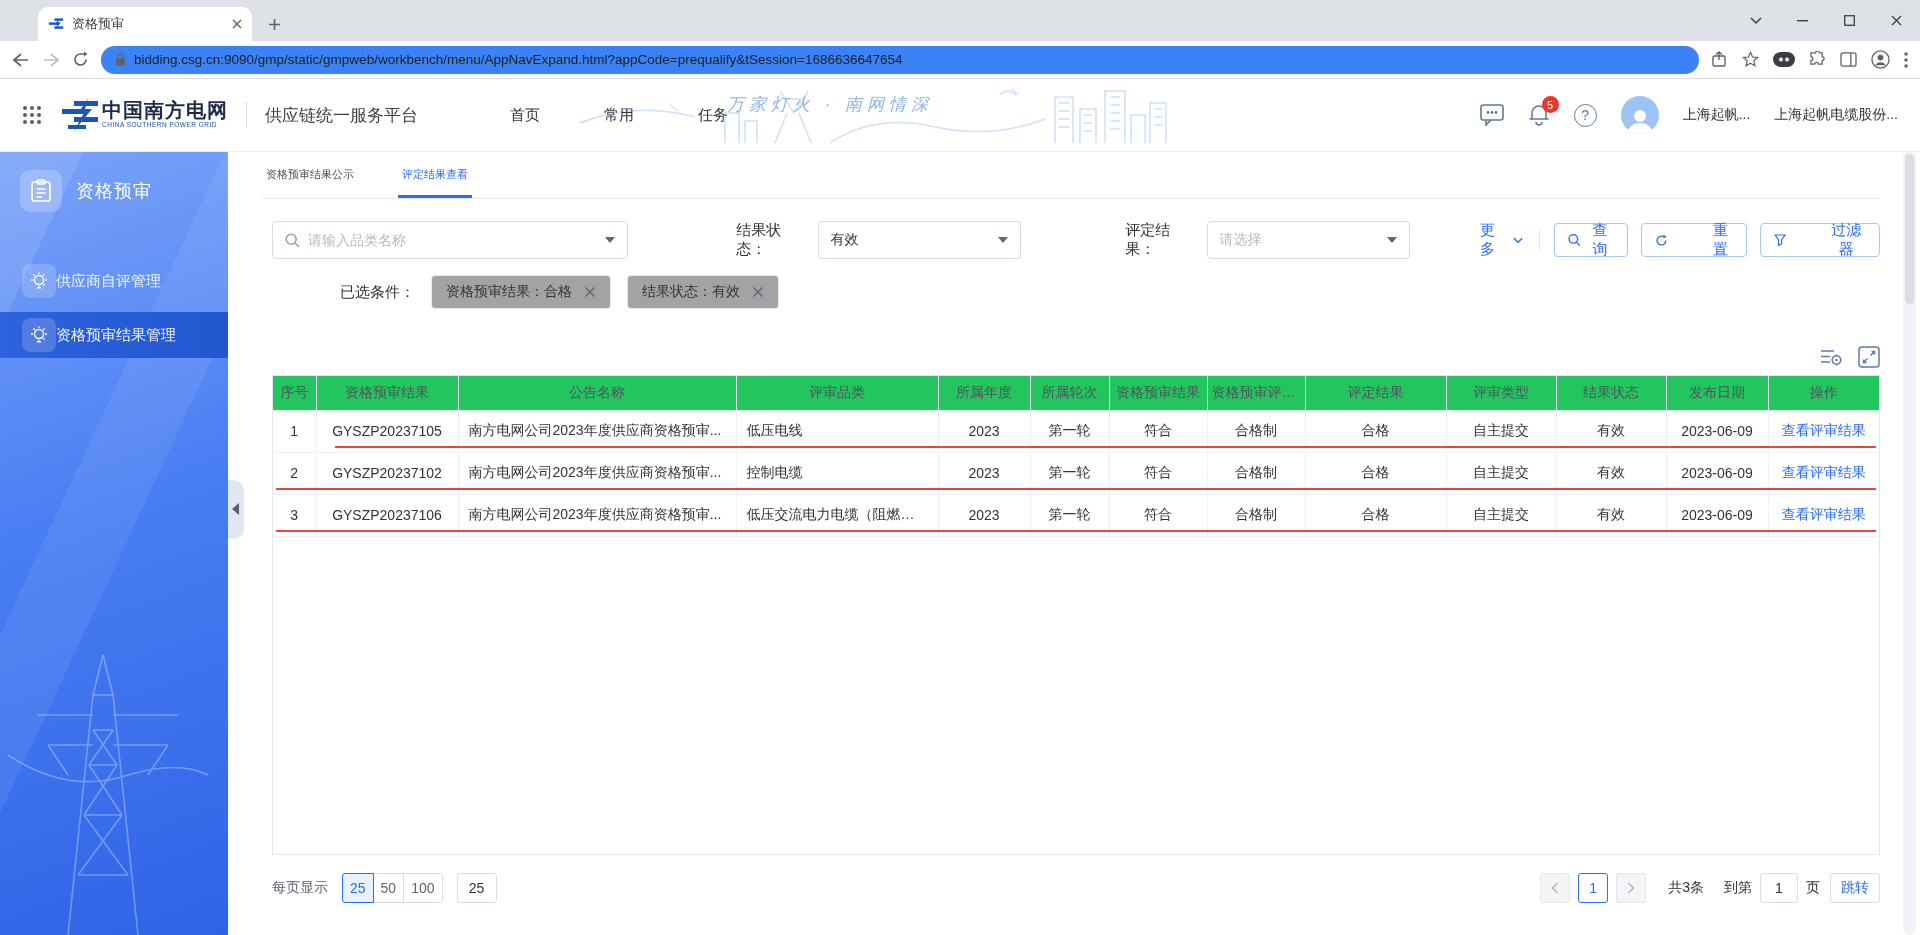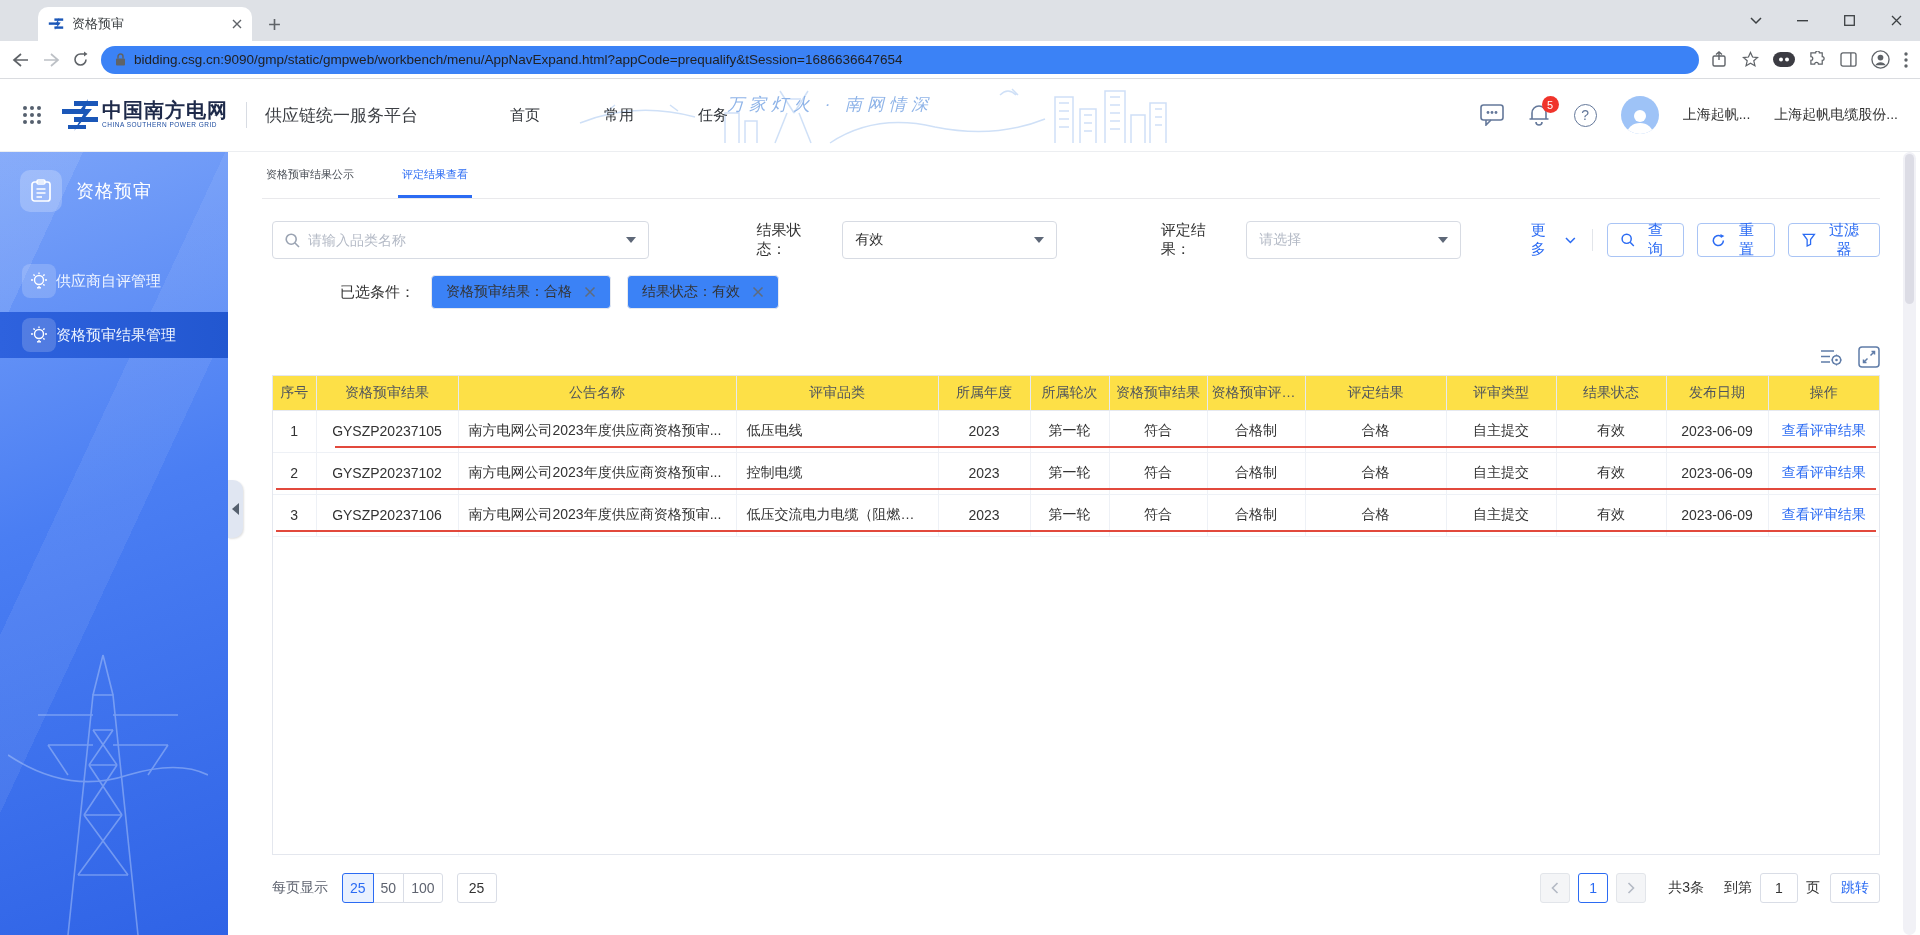--- a/index.html
+++ b/index.html
@@ -77,31 +77,31 @@
   .f-label { font-size:15px; color:#333; }
   .ml-status { margin-left:108px; margin-right:12px; }
   .ml-eval { margin-left:104px; margin-right:12px; }
   .select-box { width:218px; height:38px; border:1px solid #d7dbe3; border-radius:4px; display:flex; align-items:center; justify-content:space-between; padding:0 12px; background:#fff; }
   .select-value { font-size:14px; color:#333; }
   .select-placeholder { font-size:14px; color:#b4bac6; }
   .more-link { margin-left:70px; color:#2b6bf3; font-size:15px; display:flex; align-items:center; gap:5px; }
   .btn-divider { width:1px; height:22px; background:#e2e5ea; margin:0 14px 0 16px; }
   .btn { height:34px; padding:12px 13px; border:1px solid #a9c4f5; border-radius:4px; color:#2b6bf3; background:#fff;
          font-size:15px; display:flex; align-items:center; gap:6px; }
-  .btn + .btn { margin-left:13px; }
+  .btn + .btn { margin-left:13px;gap:40px; }
 
   .chips-row { margin-top:16px; display:flex; align-items:center; padding-left:68px; gap:16px; }
   .chips-label { font-size:15px; color:#333; }
-  .chip { height:34px; background:#3b82f6; border:1px solid #e6e9ef; border-radius:4px; display:flex; align-items:center; padding:0 14px; gap:12px; font-size:14px; color:#333;text-align:right; }
+  .chip { height:34px; background:#a3a3a3; border:1px solid #e6e9ef; border-radius:4px; display:flex; align-items:center; padding:0 14px; gap:12px; font-size:14px; color:#333;text-align:right; }
 
   .tools-row { margin-top:36px; height:24px; display:flex; justify-content:flex-end; align-items:center; gap:14px; }
 
   .table-panel { margin-top:6px; height:480px; border:1px solid #e4e7ee; background:#fff; position:relative; overflow:hidden; }
   table { width:100%; border-collapse:collapse; table-layout:fixed; }
-  thead th { height:34px; background:#fde047; font-weight:normal; font-size:14px; color:#4f545c;
+  thead th { height:34px; background:#22c55e; font-weight:normal; font-size:14px; color:#4f545c;
              border-right:1px solid #e6e9f0; border-bottom:1px solid #e6e9f0; white-space:nowrap; overflow:hidden; text-overflow:ellipsis; padding:0 4px; }
   thead th:last-child, tbody td:last-child { border-right:none; }
   tbody td { height:42px; font-size:14px; color:#333; text-align:center; border-right:1px solid #eef1f6; border-bottom:1px solid #eef1f6;
              white-space:nowrap; overflow:hidden; text-overflow:ellipsis; padding:0 6px; }
   tbody td.left { text-align:left; padding:0 10px; }
   .row-link { color:#2b6bf3; cursor:pointer; }
   .red-line { position:absolute; height:2px; background:#df3a2b; right:3px; opacity:.92; }
 
   .pagination { margin-top:18px; display:flex; align-items:center; }
   .pp-label { font-size:14px; color:#5f6470; margin-right:14px; }

